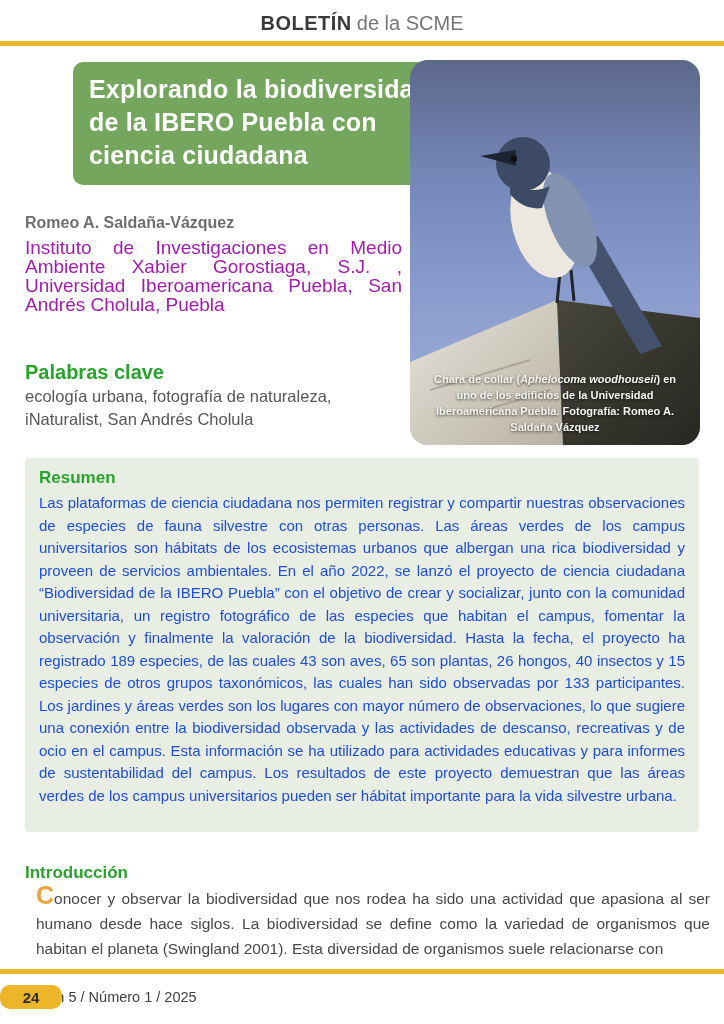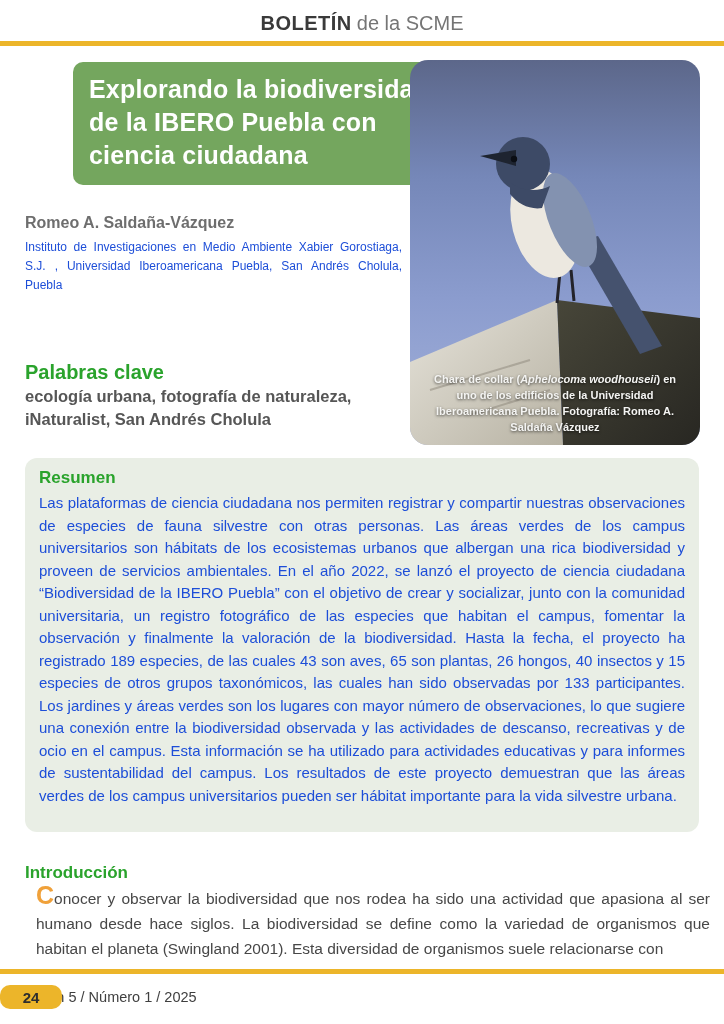--- a/index.html
+++ b/index.html
@@ -13,40 +13,40 @@
   .masthead .light{font-weight:400;color:#757575;margin-left:5px;}
   .rule-top{position:absolute;top:41px;left:0;width:100%;height:5px;background:#ecb52a;}
   
   .title-box{
     position:absolute;left:25px;top:62px;width:375px;height:123px;box-sizing:border-box;
     background:#74a65e;border-radius:10px;padding:11px 16px;margin-left:48px;
   }
   .title-box span{display:block;color:#ffffff;font-weight:700;font-size:25px;line-height:33px;letter-spacing:.2px;}
   
   .author{position:absolute;left:25px;top:214px;width:375px;font-size:16px;font-weight:700;color:#6e6e6e;}
-  .affiliation{position:absolute;left:25px;top:238px;width:377px;font-size:12px;line-height:19px;color:#1d4ed8;text-align:justify;}
+  .affiliation{position:absolute;left:25px;top:238px;width:377px;font-size:19px;line-height:19px;color:#a21caf;text-align:justify;}
   
   .kw-heading{position:absolute;left:25px;top:361px;font-size:20px;font-weight:700;color:#2aa32c;}
-  .kw-body{position:absolute;left:25px;top:385px;width:380px;font-size:16.5px;line-height:23px;color:#565656;font-weight:bold;}
+  .kw-body{position:absolute;left:25px;top:385px;width:380px;font-size:16.5px;line-height:23px;color:#565656;}
   
   .photo{
     position:absolute;left:410px;top:60px;width:290px;height:385px;border-radius:18px;overflow:hidden;
     background:linear-gradient(180deg,#5c678a 0%,#7587b8 30%,#8b9cce 62%,#a3b1da 100%);
   }
   .photo svg{position:absolute;left:0;top:0;width:100%;height:100%;display:block;}
   .photo-caption{
     position:absolute;left:14px;right:14px;bottom:10px;text-align:center;
     color:#f4f4f2;font-size:11px;line-height:16px;font-weight:600;
     text-shadow:0 1px 3px rgba(0,0,0,.65);
   }
   .photo-caption .species{font-style:italic;}
   
   .abstract-box{
     position:absolute;left:25px;top:458px;width:674px;box-sizing:border-box;min-height:374px;
-    background:#e9eee5;border-radius:12px;padding:10px 14px 12px 14px;
+    background:#e9eee5;border-radius:4px;padding:10px 14px 12px 14px;
   }
   .abstract-heading{font-size:17px;font-weight:700;color:#2aa32c;margin:0 0 4px 0;}
   .abstract-body{font-size:15px;line-height:22.5px;color:#1d4ed8;text-align:justify;margin:0;}
   
   .intro-heading{position:absolute;left:25px;top:849px;font-size:17px;font-weight:700;color:#2aa32c;}
   .intro-body{position:absolute;left:25px;top:872px;width:674px;font-size:15.5px;line-height:25px;color:#474747;text-align:justify;margin:11px;}
   .dropcap{font-size:25px;font-weight:700;color:#f0a13a;line-height:1;}
   
   .rule-bottom{position:absolute;top:969px;left:0;width:100%;height:5px;background:#ecb52a;}
   .page-number{

